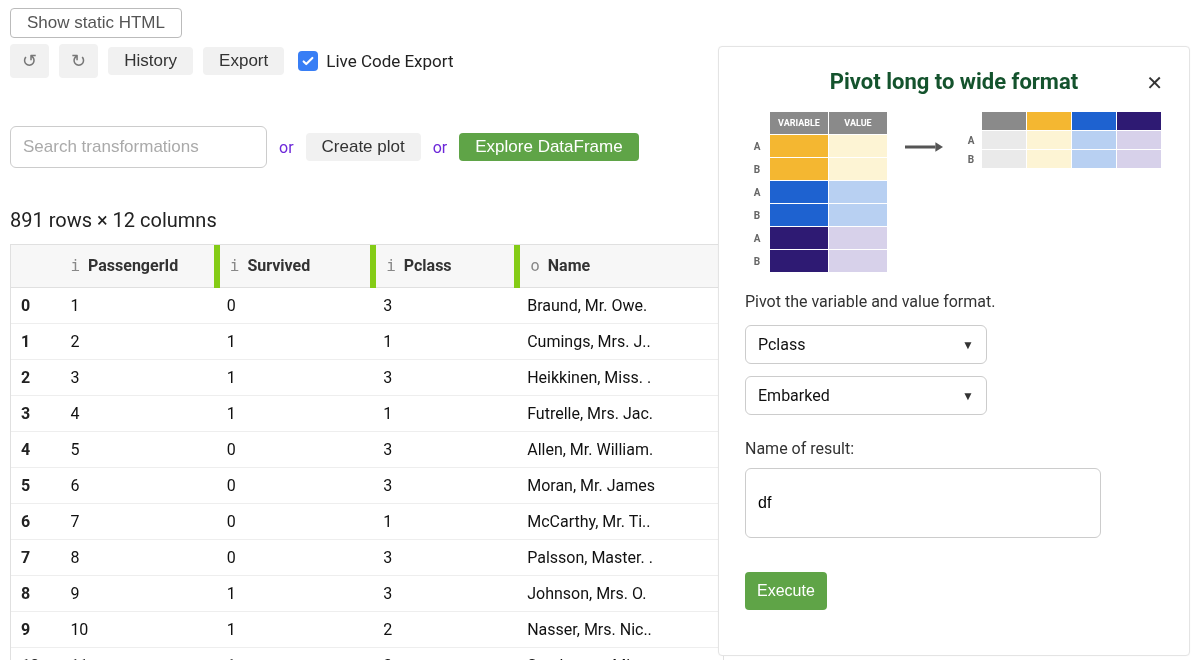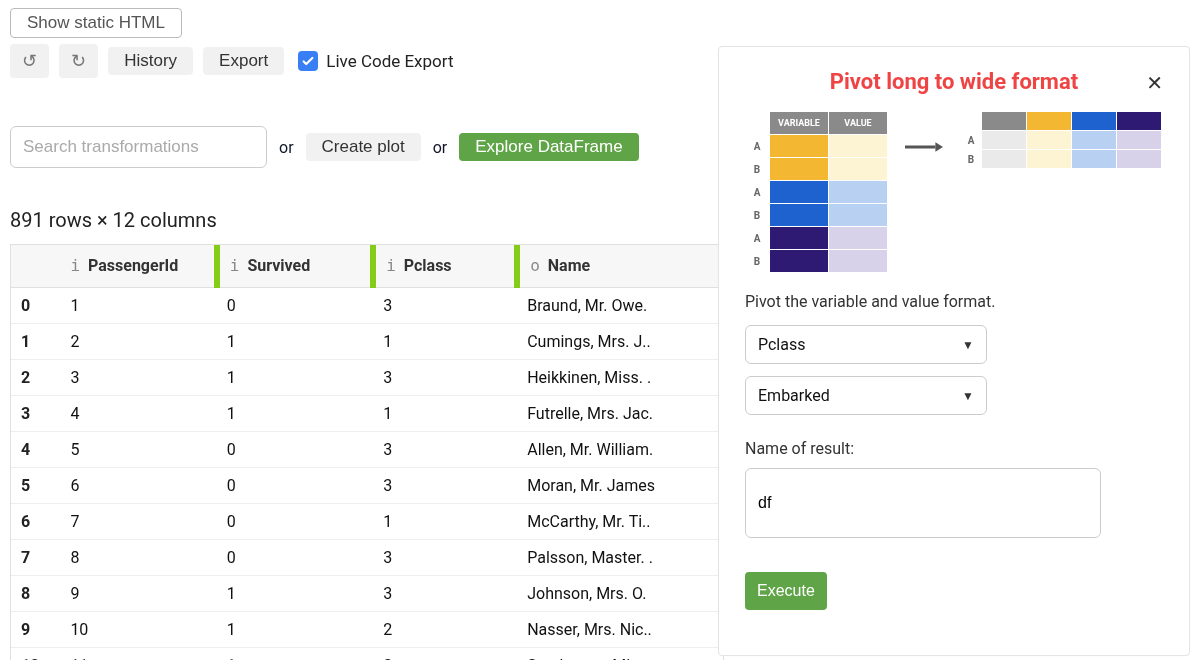--- a/index.html
+++ b/index.html
@@ -9,39 +9,39 @@
     .btn.outlined { background: #fff; border: 1px solid #bbb; color: #555; }
     .btn.icon { padding: 6px 12px; font-size: 18px; color: #777; }
     .btn.green { background: #5fa447; color: #fff; }
     .checkbox-wrap { display: flex; align-items: center; gap: 8px; margin-left: 4px; }
     .checkbox { width: 20px; height: 20px; border-radius: 4px; background: #387ef5; display: flex; align-items: center; justify-content: center; }
     .checkbox svg { width: 14px; height: 14px; }
     .checkbox-label { font-size: 17px; color: #222; }
     .action-row { display: flex; align-items: center; gap: 12px; margin-top: 48px; margin-bottom: 40px; }
     .search-input { width: 257px; padding: 10px 12px; border: 1px solid #ccc; border-radius: 6px; font-size: 17px; }
     .search-input::placeholder { color: #aaa; }
-    .or-text { color: #0f172a; font-size: 16px; }
+    .or-text { color: #6d28d9; font-size: 16px; }
     .dim-text { color: #222; font-size: 20px; margin-bottom: 12px; }
 
     .table-wrap { border: 1px solid #e0e0e0; width: 714px; }
     table { border-collapse: collapse; width: 100%; table-layout: fixed; }
     th, td { text-align: left; padding: 8px 10px; font-size: 16px; white-space: nowrap; overflow: hidden; text-overflow: ellipsis; }
     th { background: #f7f7f7; font-weight: 700; color: #333; border-bottom: 1px solid #e0e0e0; border-right: 6px solid #84cc16; height: 42px; }
     th.index-head { width: 48px; border-right: none; }
     td { border-bottom: 1px solid #eee; height: 33px; }
     td.idx { font-weight: 700; color: #222; width: 48px; }
     .type-tag { font-weight: 400; color: #888; margin-right: 8px; font-family: Menlo, monospace; }
     .col-passenger { width: 152px; }
     .col-survived { width: 152px; }
     .col-pclass { width: 140px; }
     .col-name { width: 200px; border-right: none; }
 
     .panel { position: absolute; top: 46px; right: 10px; width: 472px; bottom: 4px; background: #fff; border: 1px solid #e4e4e4; border-radius: 4px; padding: 22px 26px; box-shadow: 0 0 2px rgba(0,0,0,0.03); overflow: hidden; }
     .panel-header { display: flex; align-items: center; justify-content: center; position: relative; margin-bottom: 18px; }
-    .panel-title { font-size: 22px; font-weight: 700; color: #ef4444; }
+    .panel-title { font-size: 22px; font-weight: 700; color: #14532d; }
     .close-x { position: absolute; right: 0; top: 2px; font-size: 20px; color: #333; cursor: pointer; }
 
     .diagram { display: flex; align-items: flex-start; gap: 18px; margin-bottom: 20px; }
     .diag-table { display: flex; flex-direction: column; gap: 1px; }
     .diag-row { display: flex; gap: 1px; }
     .diag-cell { width: 58px; height: 22px; }
     .diag-cell.small { width: 24px; background: #fff; font-size: 10px; font-weight: 700; color: #666; display: flex; align-items: center; justify-content: center; }
     .diag-head { font-size: 9px; font-weight: 700; color: #fff; display: flex; align-items: center; justify-content: center; }
     .arrow { margin-top: 26px; }
     .arrow svg { width: 38px; height: 12px; }

